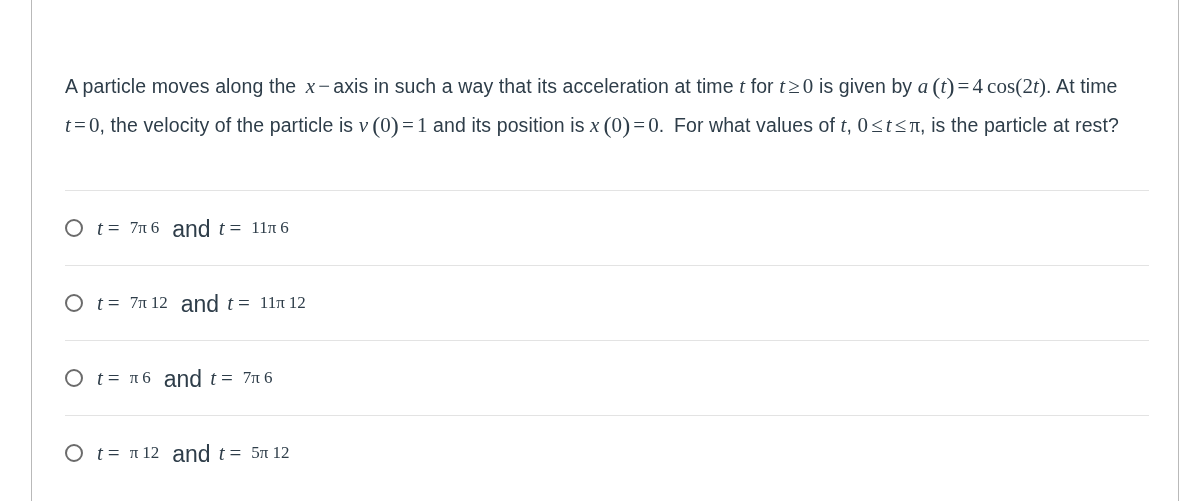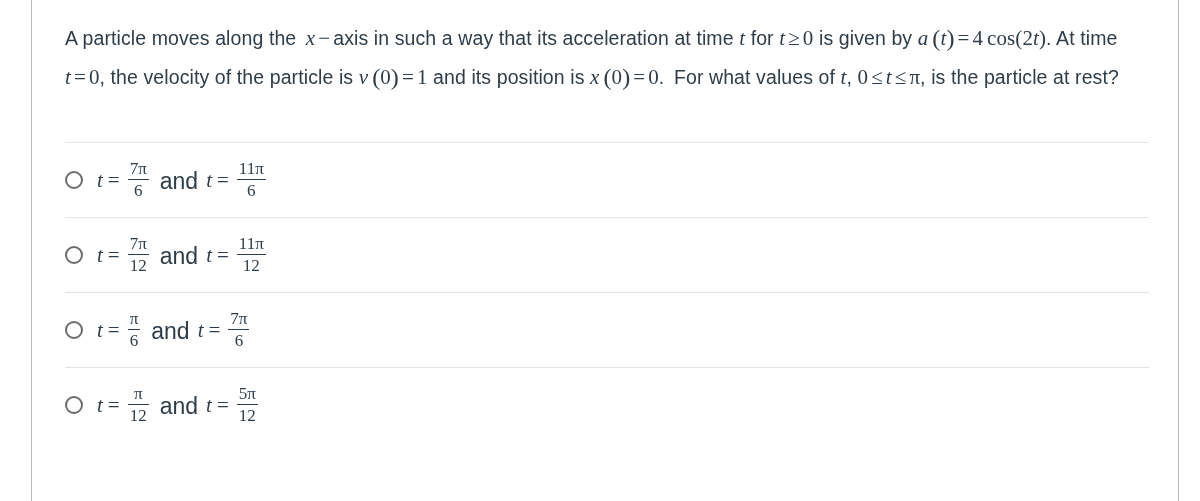--- a/index.html
+++ b/index.html
@@ -48,20 +48,21 @@
   }
 
   
   .prompt {
     padding-top: 18px;
     font-size: 19.5px;
     line-height: 38px;
     color: #2e3d49;
     letter-spacing: 0.1px;
     max-width: 1075px;
+    margin-top: 48px;
   }
 
   
   .mi {
     font-family: "Liberation Serif", serif;
     font-style: italic;
     font-size: 21px;
     color: #2e3d49;
   }
   .mn {
@@ -128,21 +129,20 @@
     font-size: 23px;
     color: #2e3d49;
     padding: 0 8px;
     position: relative;
     top: 1px;
   }
 
   
   .frac {
     display: inline-flex;
-    flex-direction: column;
     align-items: center;
     justify-content: center;
     vertical-align: middle;
     font-family: "Liberation Serif", serif;
     margin: 8px 3px;
     position: relative;
     top: -1px;
   }
   .frac .num {
     font-size: 17px;

